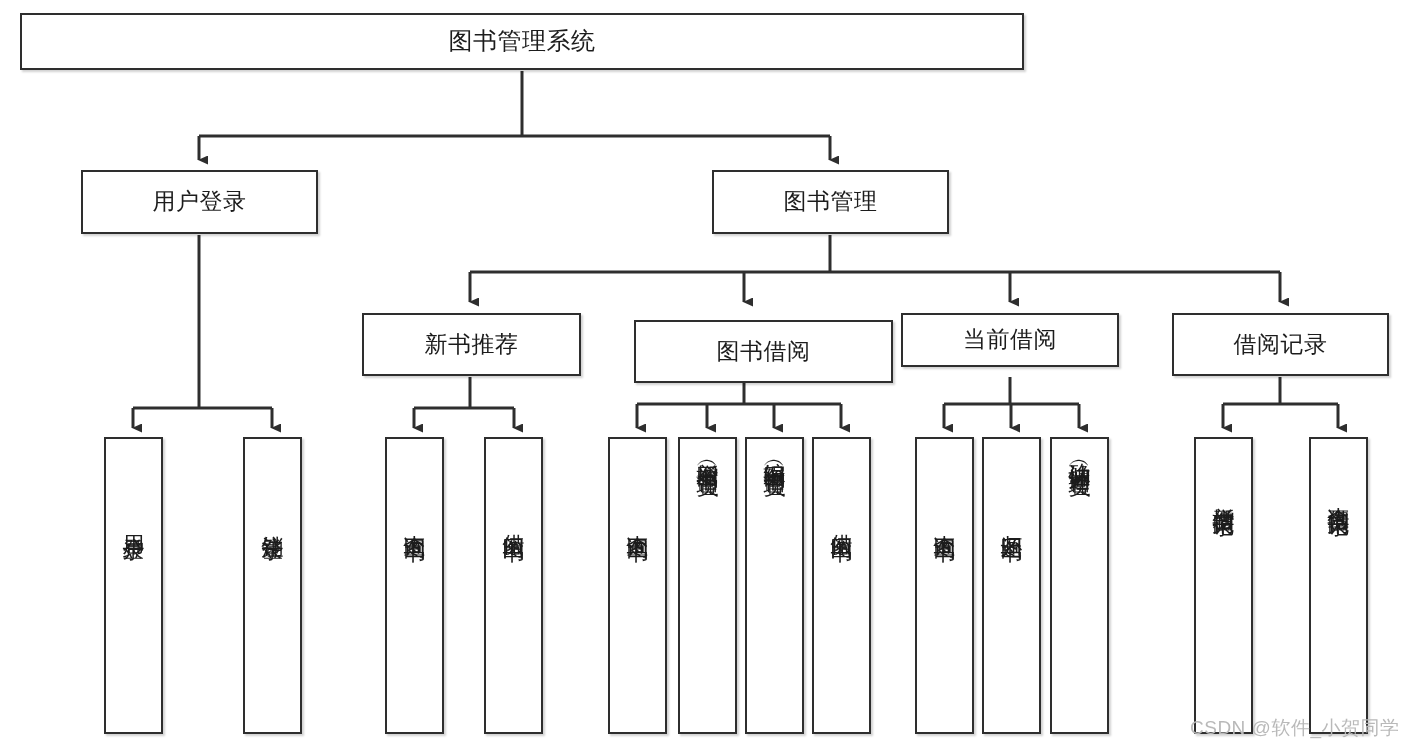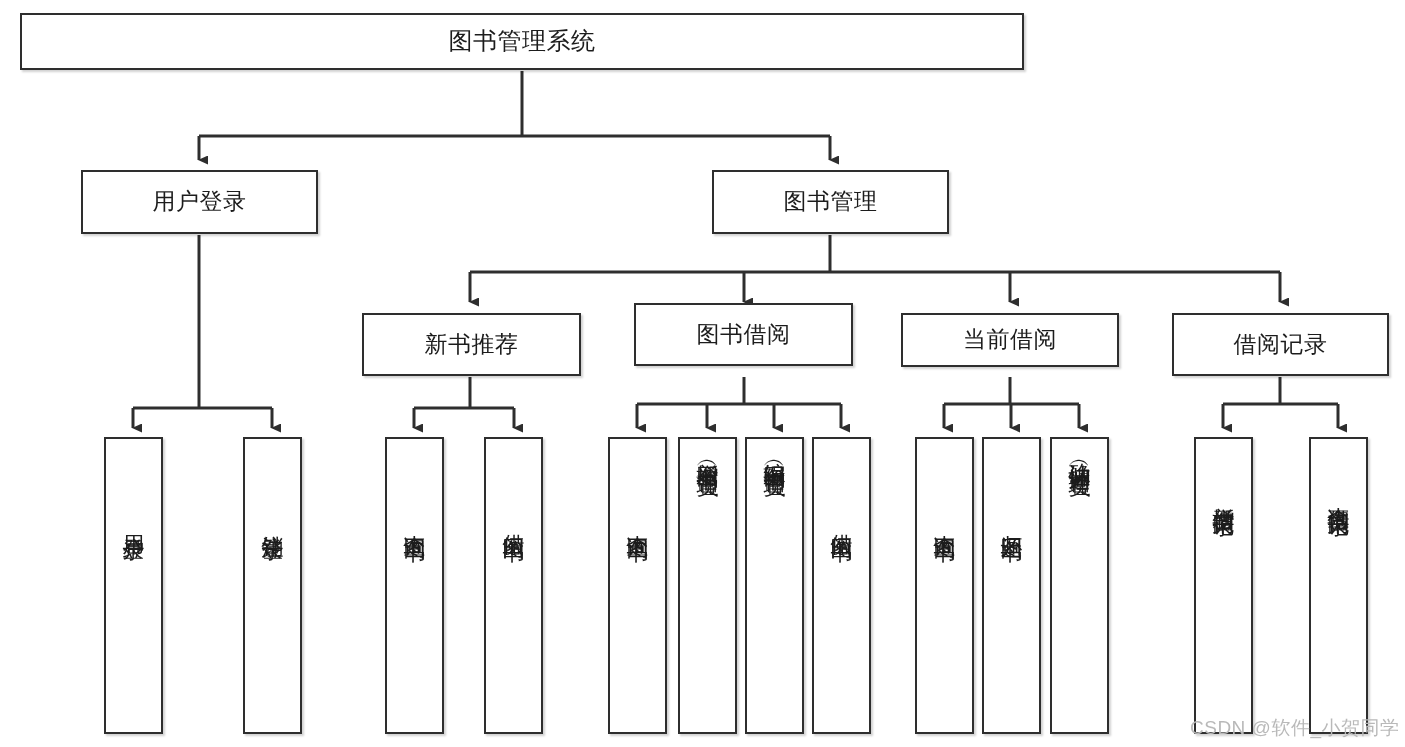--- a/index.html
+++ b/index.html
@@ -138,21 +138,21 @@
   <div class="node" style="left:81px; top:170px; width:237px; height:64px;">
     <span class="label-h">用户登录</span>
   </div>
   <div class="node" style="left:712px; top:170px; width:237px; height:64px;justify-content:center;">
     <span class="label-h">图书管理</span>
   </div>
 
   <div class="node" style="left:362px; top:313px; width:219px; height:63px;justify-content:center;">
     <span class="label-h">新书推荐</span>
   </div>
-  <div class="node" style="left:634px; top:303px; width:219px; height:63px;">
+  <div class="node" style="left:634px; top:320px; width:259px; height:63px;">
     <span class="label-h">图书借阅</span>
   </div>
   <div class="node" style="left:901px; top:313px; width:218px; height:54px;">
     <span class="label-h">当前借阅</span>
   </div>
   <div class="node" style="left:1172px; top:313px; width:217px; height:63px;">
     <span class="label-h">借阅记录</span>
   </div>
 
   <div class="node leaf mid" style="left:104px; top:437px; width:59px; height:297px;">

